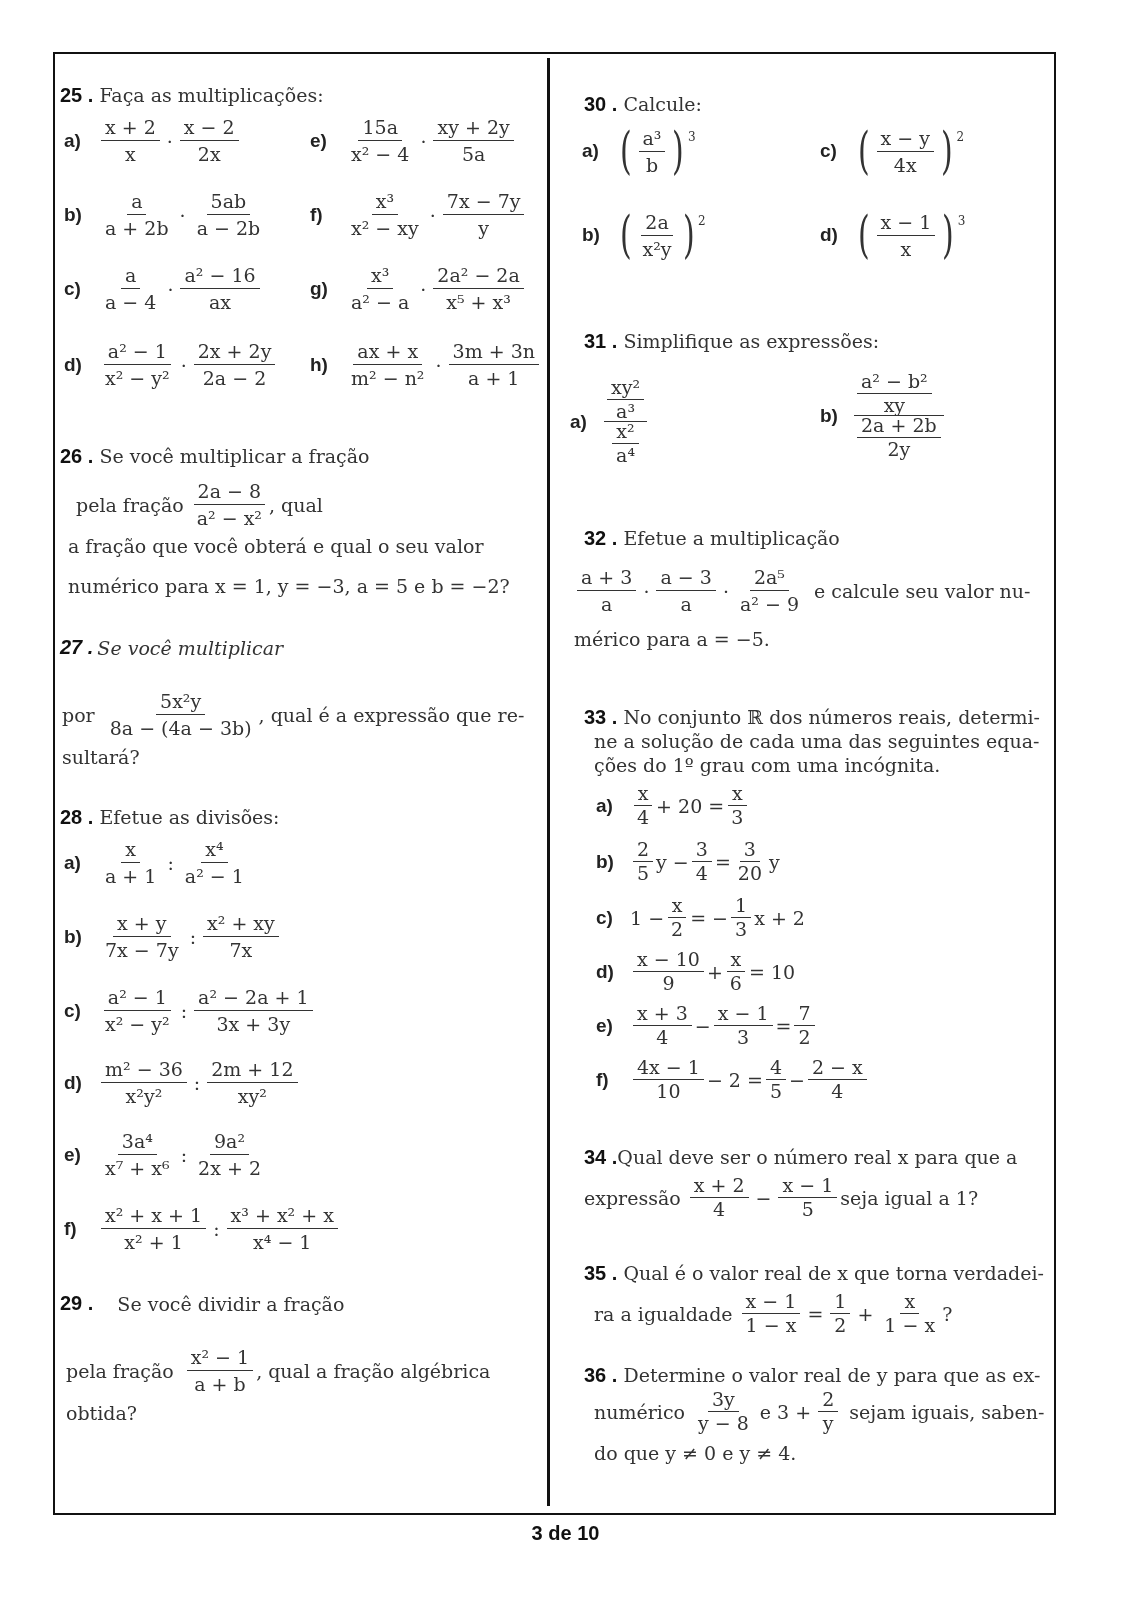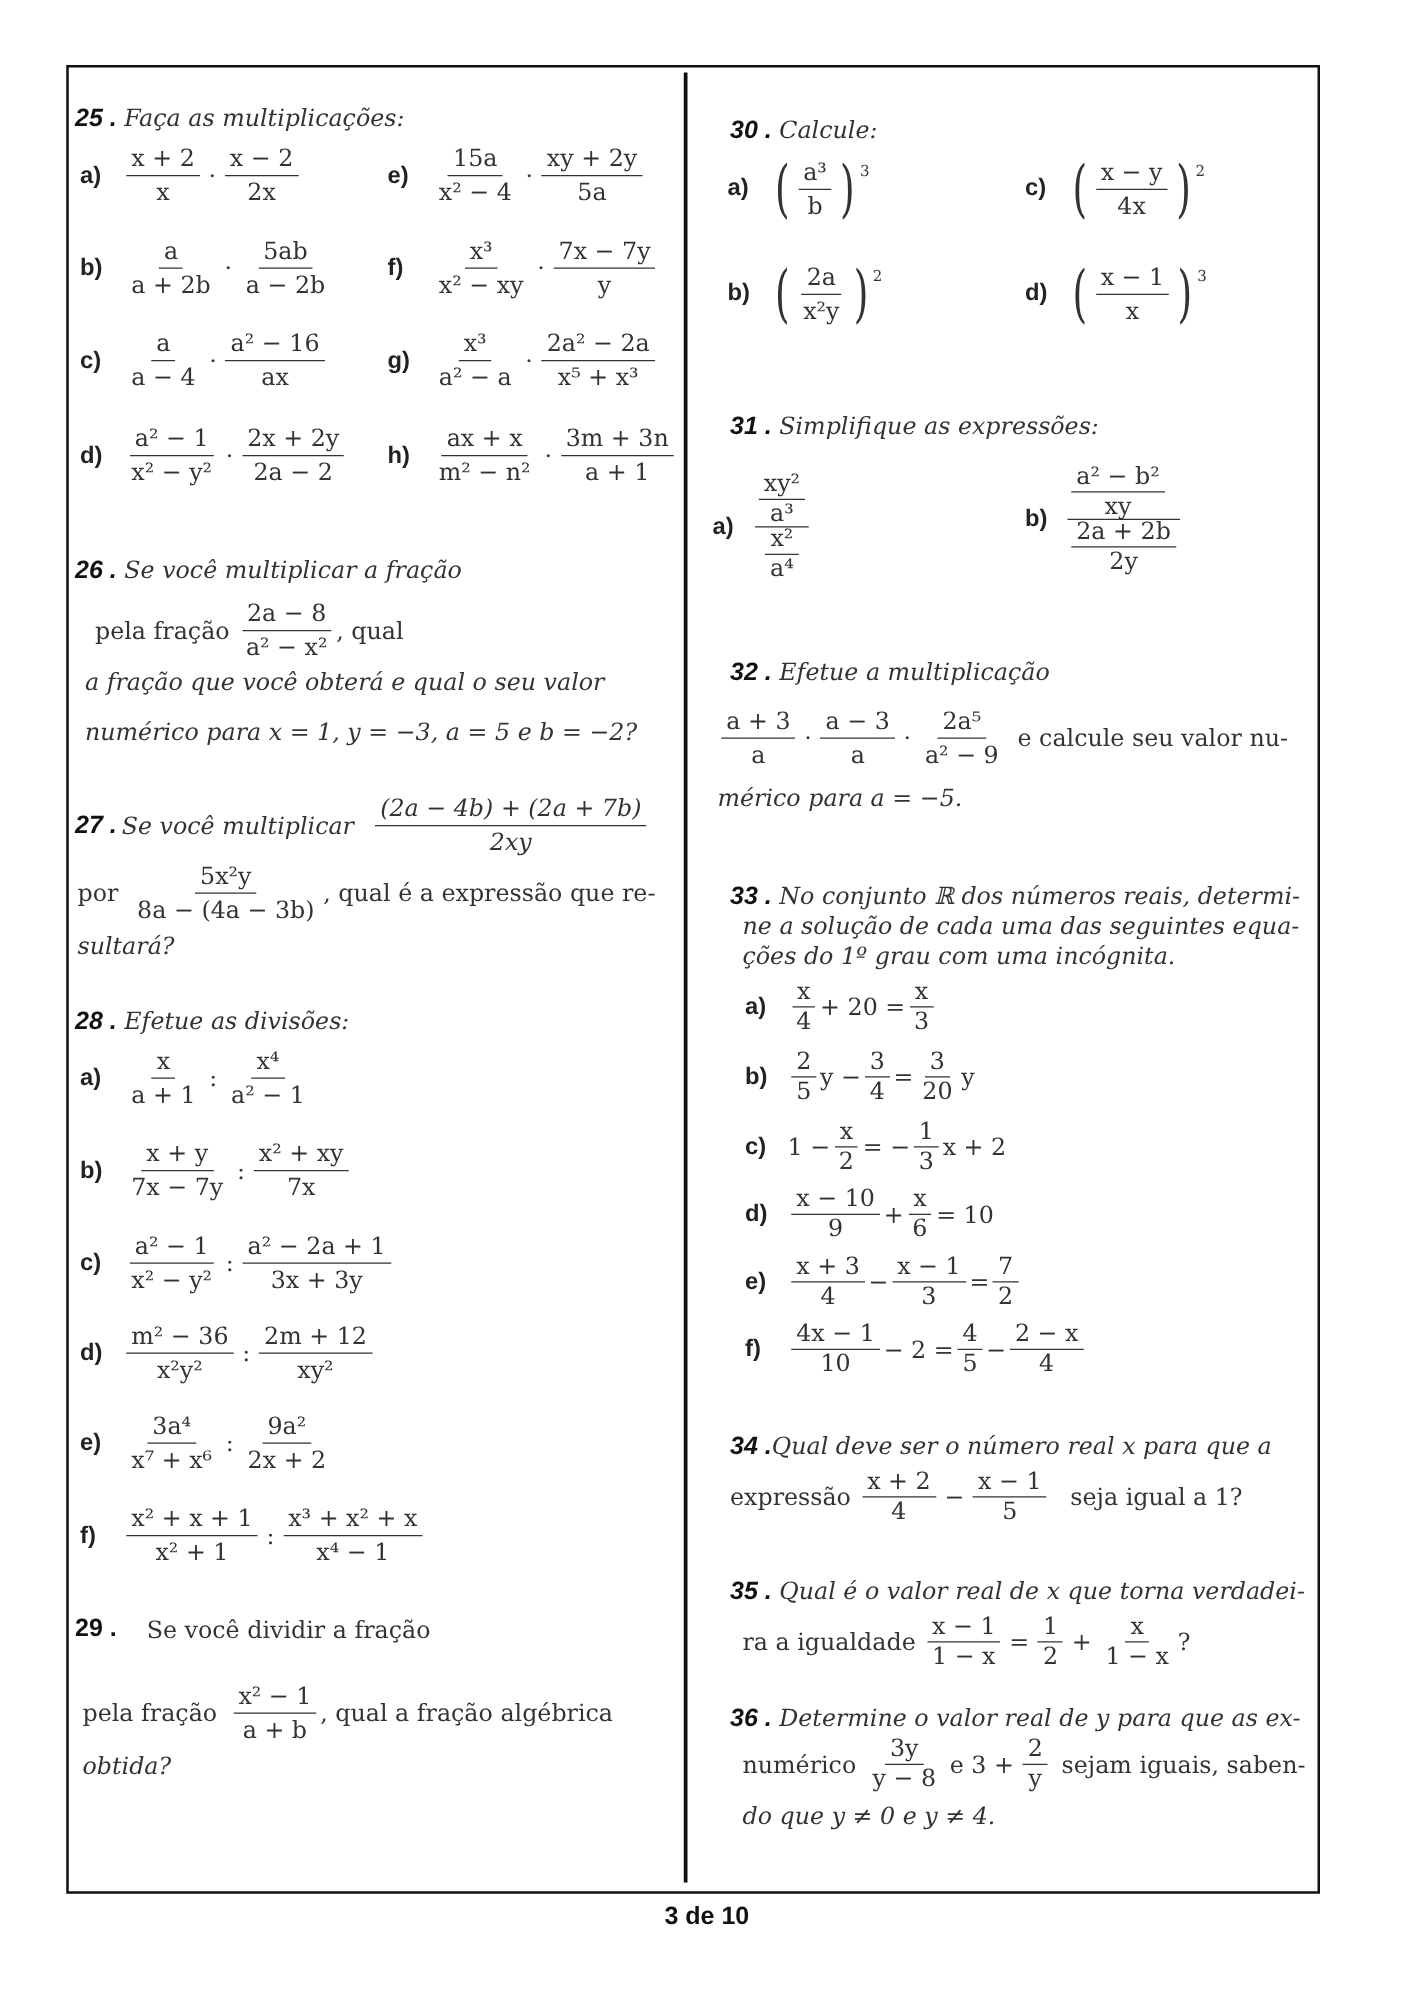--- a/index.html
+++ b/index.html
@@ -4,21 +4,21 @@
 <style>
   html, body { margin:0; padding:0; background:#ffffff; }
   body { width:1131px; height:1600px; position:relative; overflow:hidden;
          font-family:"DejaVu Serif", serif; color:#222; }
   .frame { position:absolute; left:53px; top:52px; width:1003px; height:1463px;
            border:2px solid #111; box-sizing:border-box; }
   .divider { position:absolute; left:547px; top:58px; width:3px; height:1448px; background:#111; }
   .footer { position:absolute; top:1522px; left:0; width:1131px; text-align:center;
             font-family:"Liberation Sans", sans-serif; font-weight:bold; font-size:20px; color:#111; }
   .qnum { font-family:"Liberation Sans", sans-serif; font-weight:bold; font-size:20px; color:#111; }
-  .line { position:absolute; font-size:19px; color:#333; white-space:nowrap;font-style:italic; }
+  .line { position:absolute; font-size:19px; color:#333; white-space:nowrap; }
   .item { position:absolute; display:flex; align-items:center; font-size:19px; color:#333; white-space:nowrap; }
   .lbl { font-family:"Liberation Sans", sans-serif; font-weight:bold; font-size:19px; color:#222; margin-right:12px; min-width:22px; }
   .frac { display:inline-flex; flex-direction:column; align-items:center; vertical-align:middle; margin:0 3px; }
   .frac .num { padding:0 4px 2px 4px; border-bottom:1.6px solid #333; text-align:center; line-height:22px; }
   .frac .den { padding:2px 4px 0 4px; text-align:center; line-height:22px; }
   .op { margin:0 4px; }
   .paren { font-size:50px; line-height:50px; font-weight:100; transform:scaleX(0.6); display:inline-block; color:#333; }
   .pow { font-size:12px; align-self:flex-start; margin-top:4px; }
   .small .frac .num, .small .frac .den { line-height:19px; }
   .nested { display:inline-flex; flex-direction:column; align-items:center; }
@@ -143,24 +143,20 @@
       <span class="den">a² − x²</span>
     </span>
   <span>, qual</span>
 </div>
 <div class="line" style="left:68px;top:535px;">a fração que você obterá e qual o seu valor</div>
 <div class="line" style="left:68px;top:575px;">numérico para x = 1, y = −3, a = 5 e b = −2?</div>
 
 <div class="item" style="left:60px;top:636px;font-style:italic;">
   <span class="qnum">27 .</span>
   <span style="margin:0 14px 0 4px;">Se  você  multiplicar</span>
-  <span class="frac">
-      <span class="num">(2a − 4b) + (2a + 7b)</span>
-      <span class="den">2xy</span>
-    </span>
 </div>
 <div class="item" style="left:62px;top:690px;">
   <span style="margin-right:8px;">por</span>
   <span class="frac">
       <span class="num">5x²y</span>
       <span class="den">8a − (4a − 3b)</span>
     </span>
   <span>, qual é a expressão que re-</span>
 </div>
 <div class="line" style="left:62px;top:746px;">sultará?</div>
@@ -461,21 +457,21 @@
   <span style="margin-right:6px;">expressão</span>
   <span class="frac">
       <span class="num">x + 2</span>
       <span class="den">4</span>
     </span>
   <span class="op">−</span>
   <span class="frac">
       <span class="num">x − 1</span>
       <span class="den">5</span>
     </span>
-  <span style="margin-left:16px;text-align:right;">seja igual a 1?</span>
+  <span style="margin-left:0;text-align:right;">seja igual a 1?</span>
 </div>
 
 <div class="line" style="left:584px;top:1262px;">
   <span class="qnum">35 .</span>
   <span>Qual é o valor real de x que torna verdadei-</span>
 </div>
 <div class="item small" style="left:594px;top:1292px;">
   <span style="margin-right:6px;">ra a igualdade</span>
   <span class="frac">
       <span class="num">x − 1</span>

